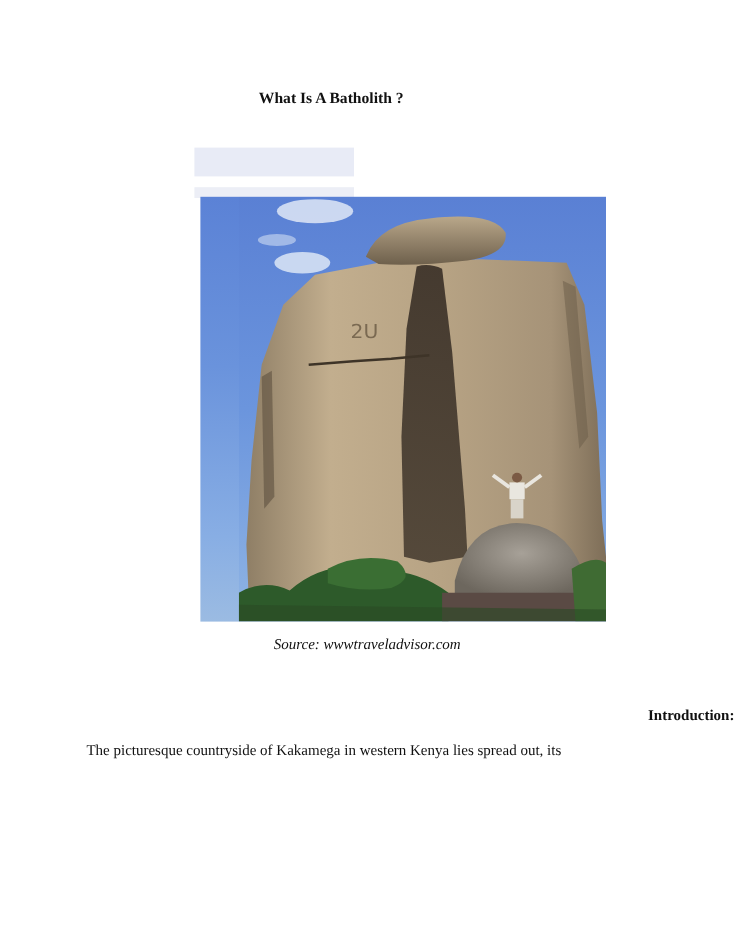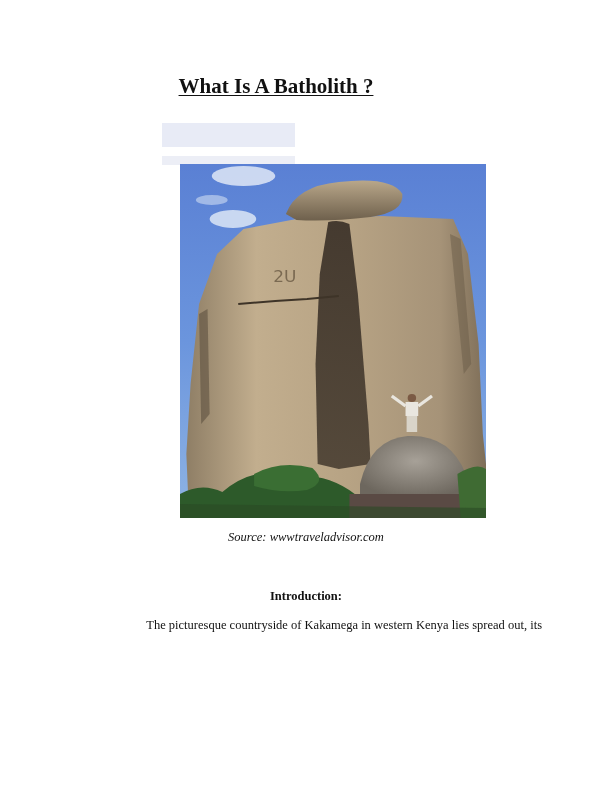--- a/index.html
+++ b/index.html
@@ -15,22 +15,21 @@
       font-family: "Liberation Serif", "DejaVu Serif", serif;
       color: #111111;
     }
     .page-title {
       position: absolute;
       top: 74px;
       left: 0;
       width: 552px;
       text-align: center;
       font-weight: bold;
-      font-size: 21px;
-      text-decoration: underline;
+      font-size: 13px;
       text-underline-offset: 2px;
       text-decoration-thickness: 1px;
     }
     .blank-block-1 {
       position: absolute;
       left: 162px;
       top: 123px;
       width: 133px;
       height: 24px;
       background: #e8ebf6;
@@ -38,63 +37,63 @@
     .blank-block-2 {
       position: absolute;
       left: 162px;
       top: 156px;
       width: 133px;
       height: 9px;
       background: #eceef6;
     }
     .photo {
       position: absolute;
-      left: 180px;
+      left: 167px;
       top: 164px;
       width: 306px;
       height: 354px;
       overflow: hidden;
       background: linear-gradient(180deg, #5b82d6 0%, #6a93dc 40%, #88aee4 80%, #9bbbe2 100%);
+      padding-left: 32px;
     }
     .photo svg {
       display: block;
       width: 100%;
       height: 100%;
     }
     .caption {
       position: absolute;
       top: 530px;
       left: 0;
       width: 612px;
       text-align: center;
       font-style: italic;
       font-size: 12.5px;
     }
     .section-heading {
       position: absolute;
       top: 589px;
       left: 0;
       width: 612px;
-      text-align: center;
+      text-align: right;
       font-weight: bold;
       font-size: 12.5px;
     }
     .paragraph {
       position: absolute;
       top: 610px;
       left: 72px;
       width: 470px;
       font-size: 12.5px;
       line-height: 30px;
       margin: 0;
     }
     .paragraph .line {
       display: block;
       white-space: nowrap;
-      text-align: right;
     }
   </style>
 </head>
 <body>
 
 <div class="page-title">What Is A Batholith ?</div>
 
 <div class="blank-block-1"></div>
 <div class="blank-block-2"></div>
 

